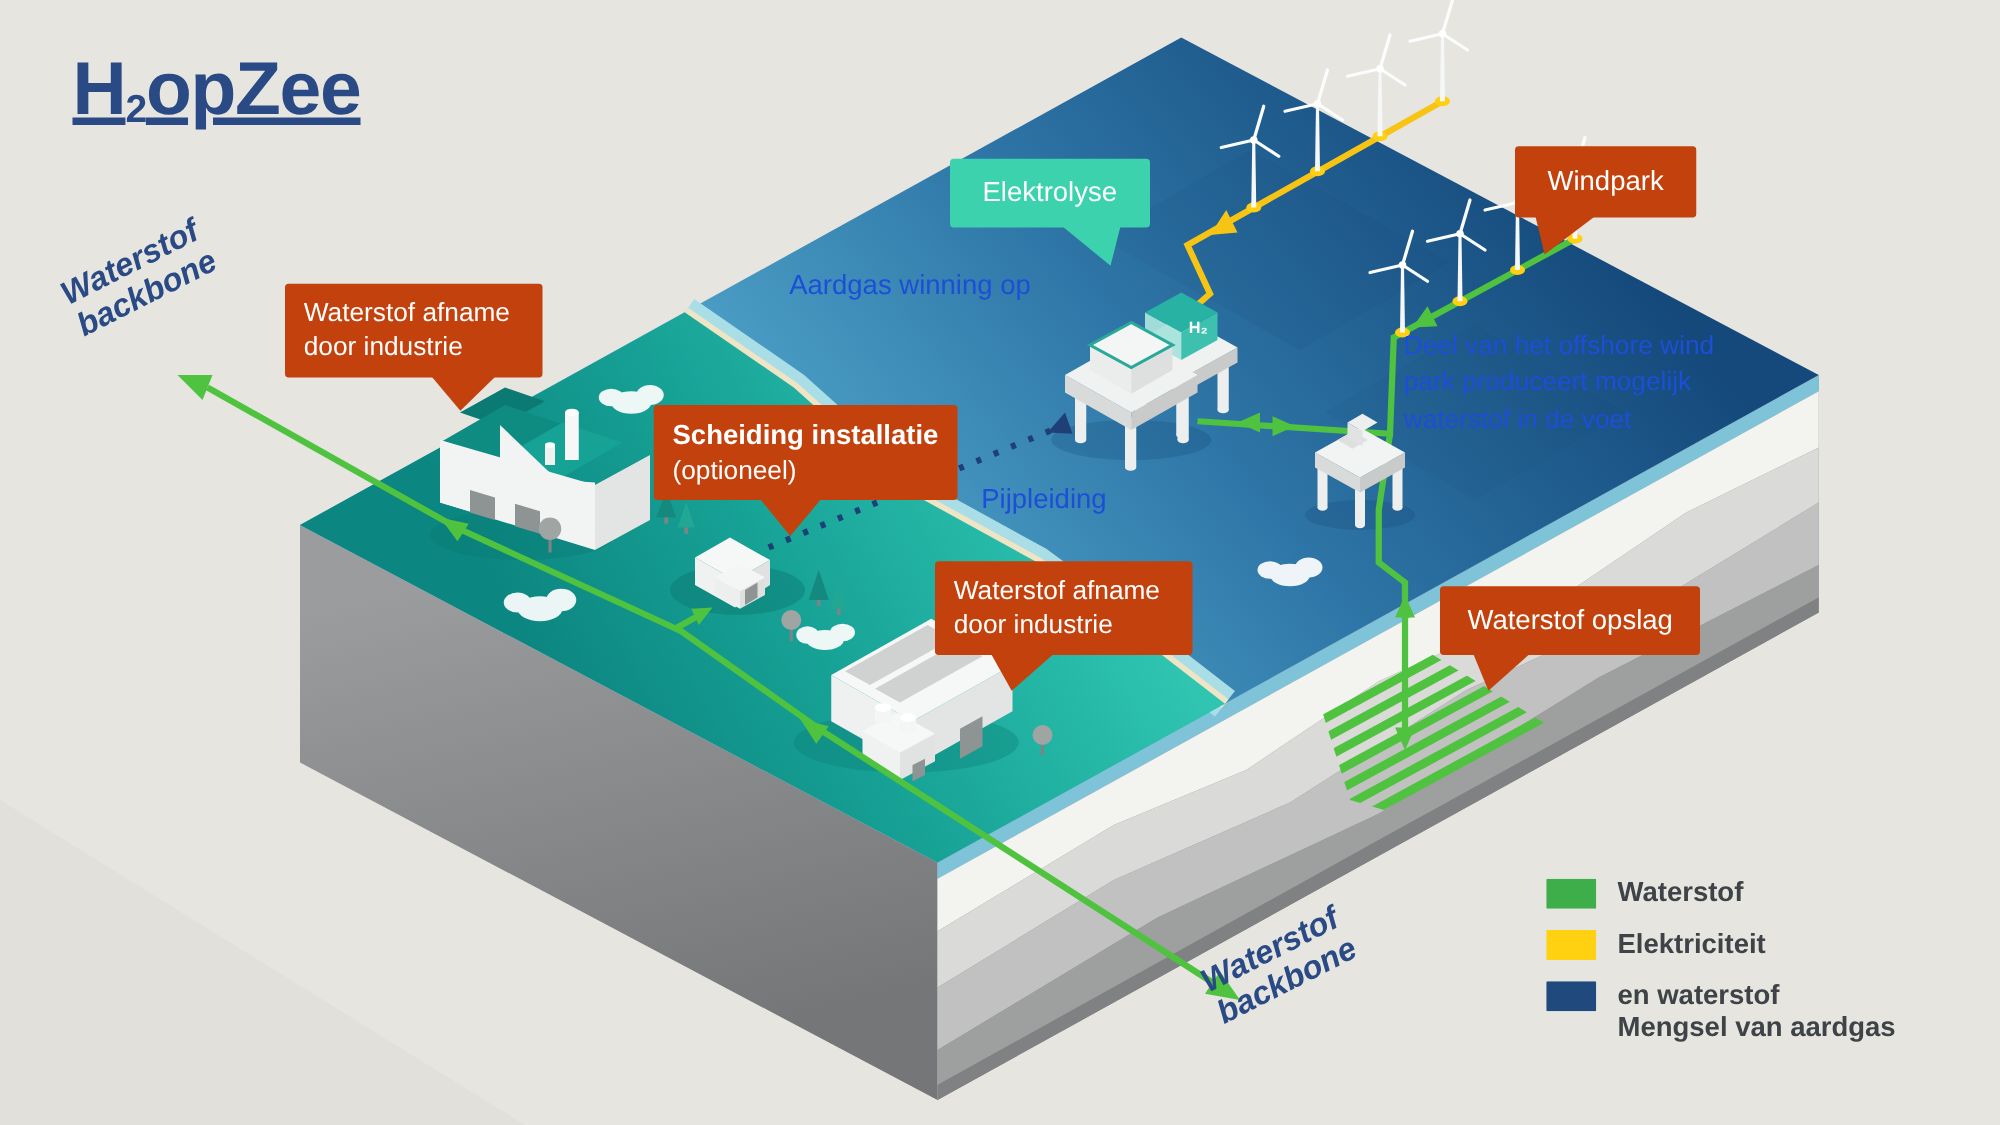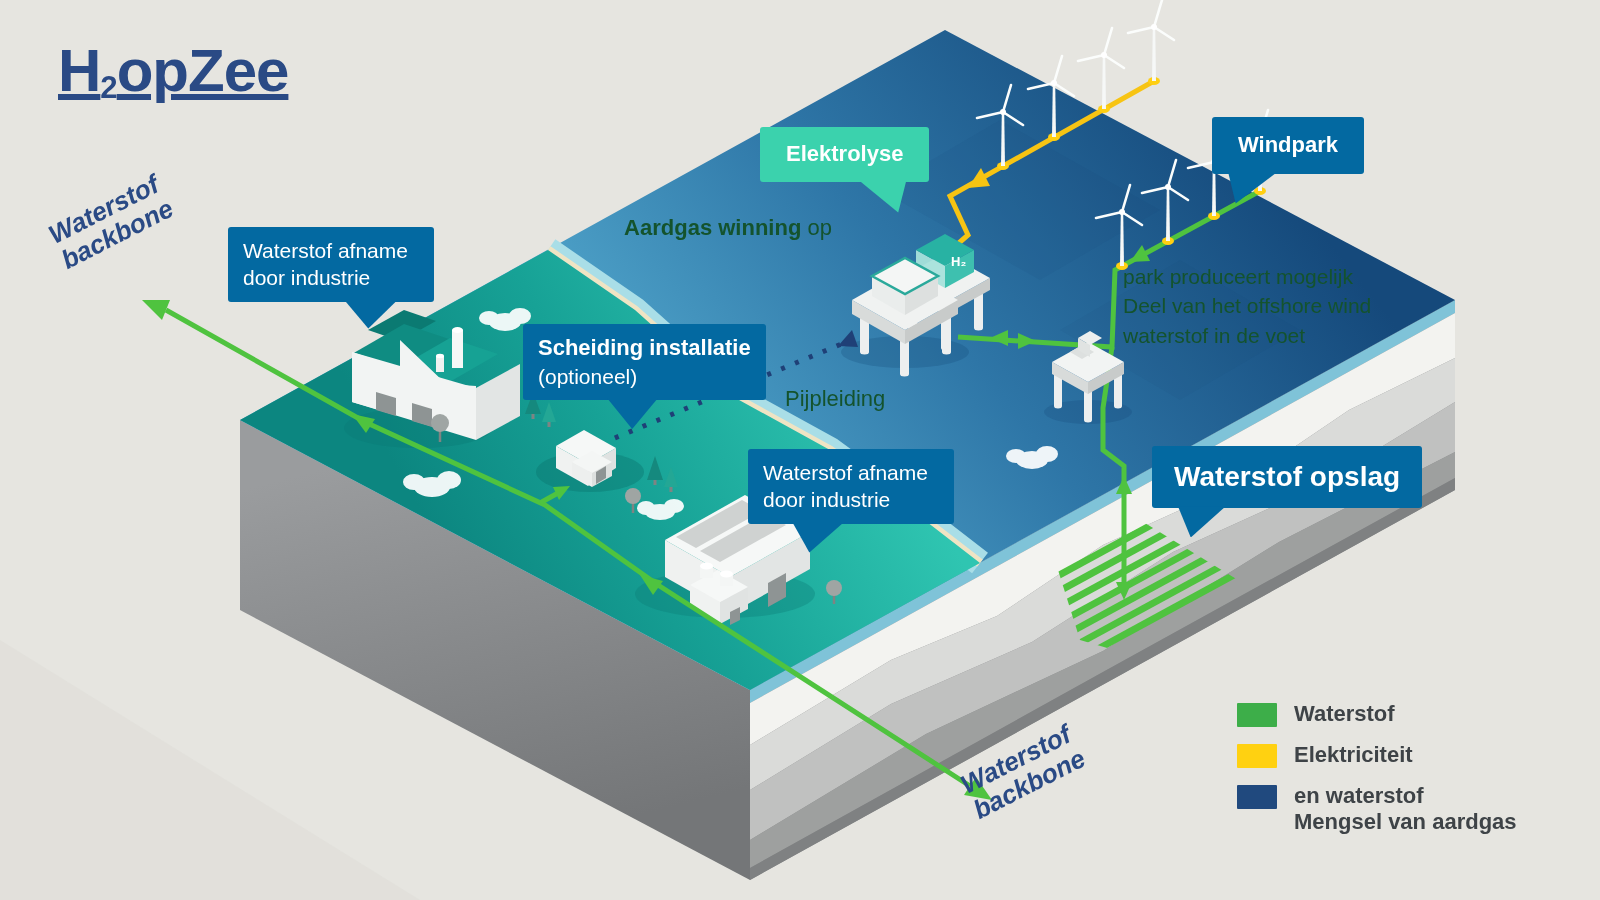--- a/index.html
+++ b/index.html
@@ -12,27 +12,27 @@
   .title .sub{font-size:0.52em;vertical-align:-0.22em;font-weight:700;}
 
   .demo{left:1115px;top:28px;font-size:21px;line-height:1.25;color:#234C86;}
   .demo b{font-weight:700;}
 
   .backbone{font-size:26px;font-weight:700;font-style:italic;color:#2A4A85;line-height:1.08;
             transform:rotate(-27deg);transform-origin:left top;}
   .backbone.top{left:44px;top:224px;}
   .backbone.bottom{left:956px;top:774px;}
 
-  .bubble{position:absolute;z-index:2;background:#0369a1;color:#fff;font-size:21px;line-height:1.3;
+  .bubble{position:absolute;z-index:2;background:#c2410c;color:#fff;font-size:21px;line-height:1.3;
           padding:10px 15px;border-radius:3px;}
   .bubble .b{font-weight:700;font-size:22px;}
   .bubble .ptr{position:absolute;background:inherit;}
-  .bold{font-weight:700;}
-
-  .seatext{color:#14532d;}
+  .bold{font-weight:400;}
+
+  .seatext{color:#1d4ed8;}
   .aardgas{left:578px;top:214px;width:300px;text-align:center;font-size:22px;line-height:1.3;}
   .pijpleiding{left:785px;top:374px;font-size:22px;margin-top:12px;}
   .deel{left:1123px;top:262px;font-size:21px;line-height:1.4;}
 
   .legend{left:1237px;top:701px;}
   .legend .row{display:flex;align-items:flex-start;margin-bottom:15px;}
   .legend .sw{flex:0 0 auto;margin-top:2px;}
   .legend .lab{margin-left:17px;font-size:22px;font-weight:700;color:#3E4347;line-height:1.18;}
 </style>
 </head>
@@ -352,39 +352,39 @@
   <div>Waterstof afname</div>
   <div>door industrie</div>
   <div class="ptr" style="left:44px;bottom:-29px;width:62px;height:31px;clip-path:polygon(0 0,85% 0,28% 100%);"></div>
 </div>
 
 <div class="bubble bold" style="left:1212px;top:117px;padding:14px 26px;font-size:22px;">
   <span>Windpark</span>
   <div class="ptr" style="left:16px;bottom:-30px;width:64px;height:32px;clip-path:polygon(0 0,78% 0,12% 100%);"></div>
 </div>
 
-<div class="bubble bold" style="left:1152px;top:446px;padding:13px 22px;font-size:28px;">
+<div class="bubble bold" style="left:1152px;top:469px;padding:13px 22px;font-size:22px;">
   <span>Waterstof opslag</span>
   <div class="ptr" style="left:26px;bottom:-29px;width:58px;height:31px;clip-path:polygon(0 0,82% 0,22% 100%);"></div>
 </div>
 
 <div class="bubble bold" style="left:760px;top:127px;padding:13px 26px;font-size:22px;background:#3BD2AD;">
   <span>Elektrolyse</span>
   <div class="ptr" style="right:20px;bottom:-31px;width:56px;height:33px;clip-path:polygon(8% 0,95% 0,80% 100%);"></div>
 </div>
 
 <div class="ov seatext aardgas">
   <div><span class="bold">Aardgas winning</span><span> op</span></div>
 </div>
 
 <div class="ov seatext pijpleiding">Pijpleiding</div>
 
 <div class="ov seatext deel">
+  <div>Deel van het offshore wind</div>
   <div>park produceert mogelijk</div>
-  <div>Deel van het offshore wind</div>
   <div>waterstof in de voet</div>
 </div>
 
 <div class="ov legend">
   <div class="row">
     <svg class="sw" width="40" height="24">
           <rect width="40" height="24" rx="1" fill="#3DAE49"></rect>
         </svg>
     <div class="lab">Waterstof</div>
   </div>

